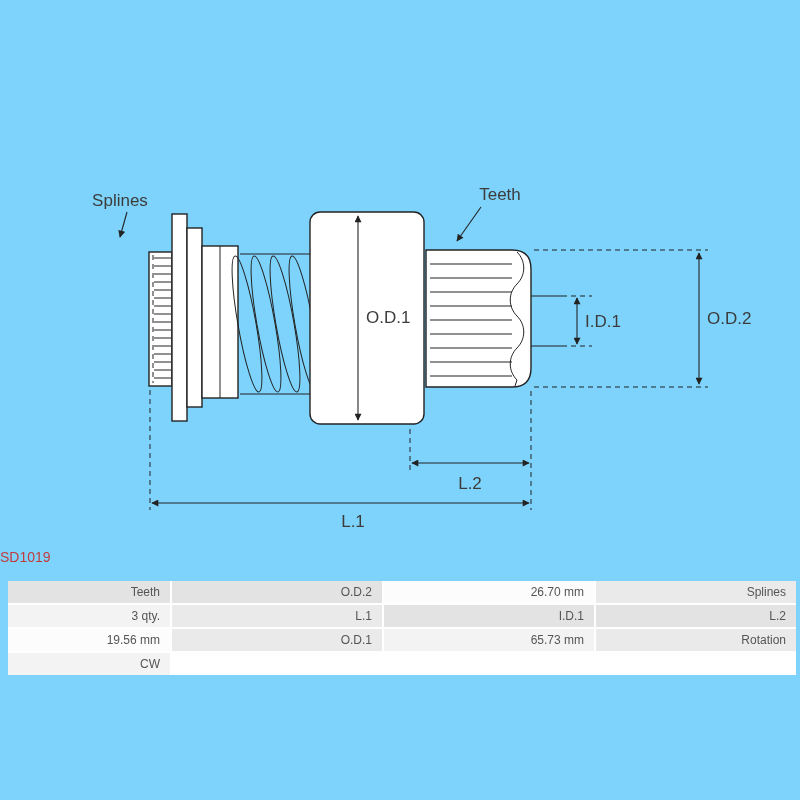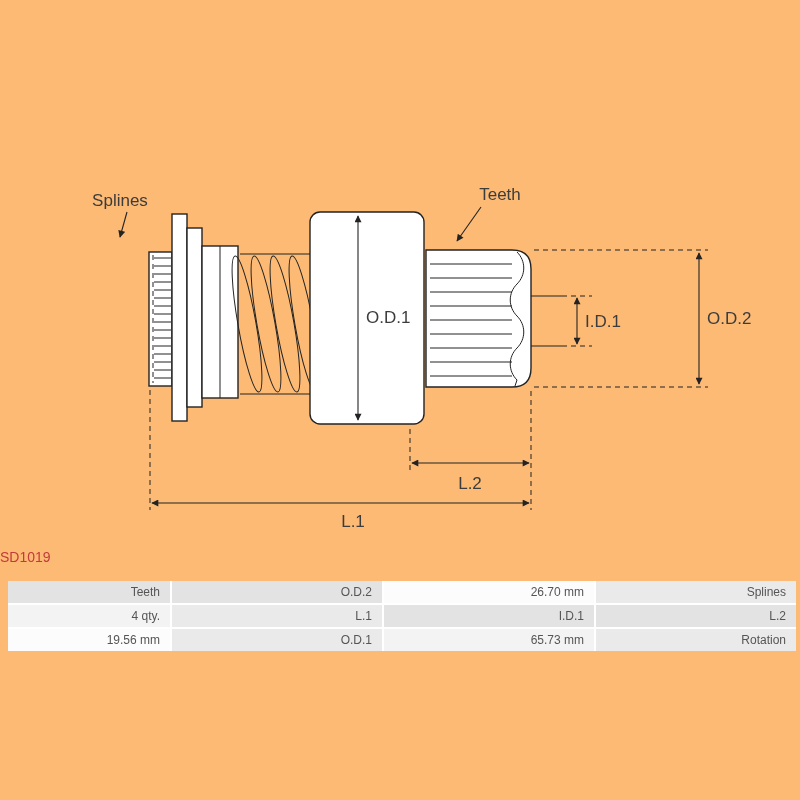--- a/index.html
+++ b/index.html
@@ -1,20 +1,20 @@
 <!DOCTYPE html>
 <html style="--accent: #c23b3b;"><head>
 <meta charset="utf-8">
 <style>
   html, body { margin: 0; padding: 0; background: #ffffff; }
   .page {
     position: relative;
     width: 800px;
     height: 800px;
-    background: #fdba74;
+    background: #7dd3fc;
     font-family: "Liberation Sans", sans-serif;
     overflow: hidden;
   }
   .drawing { position: absolute; top: 0; left: 0; }
 
   
   .outline { fill: #ffffff; stroke: #232323; stroke-width: 1.4; }
   .thin    { fill: none;    stroke: #232323; stroke-width: 1;   }
   .dash    { fill: none;    stroke: #232323; stroke-width: 1; stroke-dasharray: 5 4; }
   .dimline { fill: none;    stroke: #232323; stroke-width: 1.1; }
@@ -143,25 +143,26 @@
 
   <div class="part-number">SD1019</div>
 
   <div class="spec-table">
 
     <div class="cell label">Teeth</div>
     <div class="cell label">O.D.2</div>
     <div class="cell value">26.70 mm</div>
 
     <div class="cell label alt">Splines</div>
-    <div class="cell value alt">4 qty.</div>
+    <div class="cell value alt">3 qty.</div>
     <div class="cell label alt">L.1</div>
 
     <div class="cell label">I.D.1</div>
     <div class="cell label">L.2</div>
     <div class="cell value">19.56 mm</div>
 
     <div class="cell label alt">O.D.1</div>
     <div class="cell value alt">65.73 mm</div>
     <div class="cell label alt">Rotation</div>
+    <div class="cell value alt">CW</div>
   </div>
 
 </div>
 
 </body></html>

